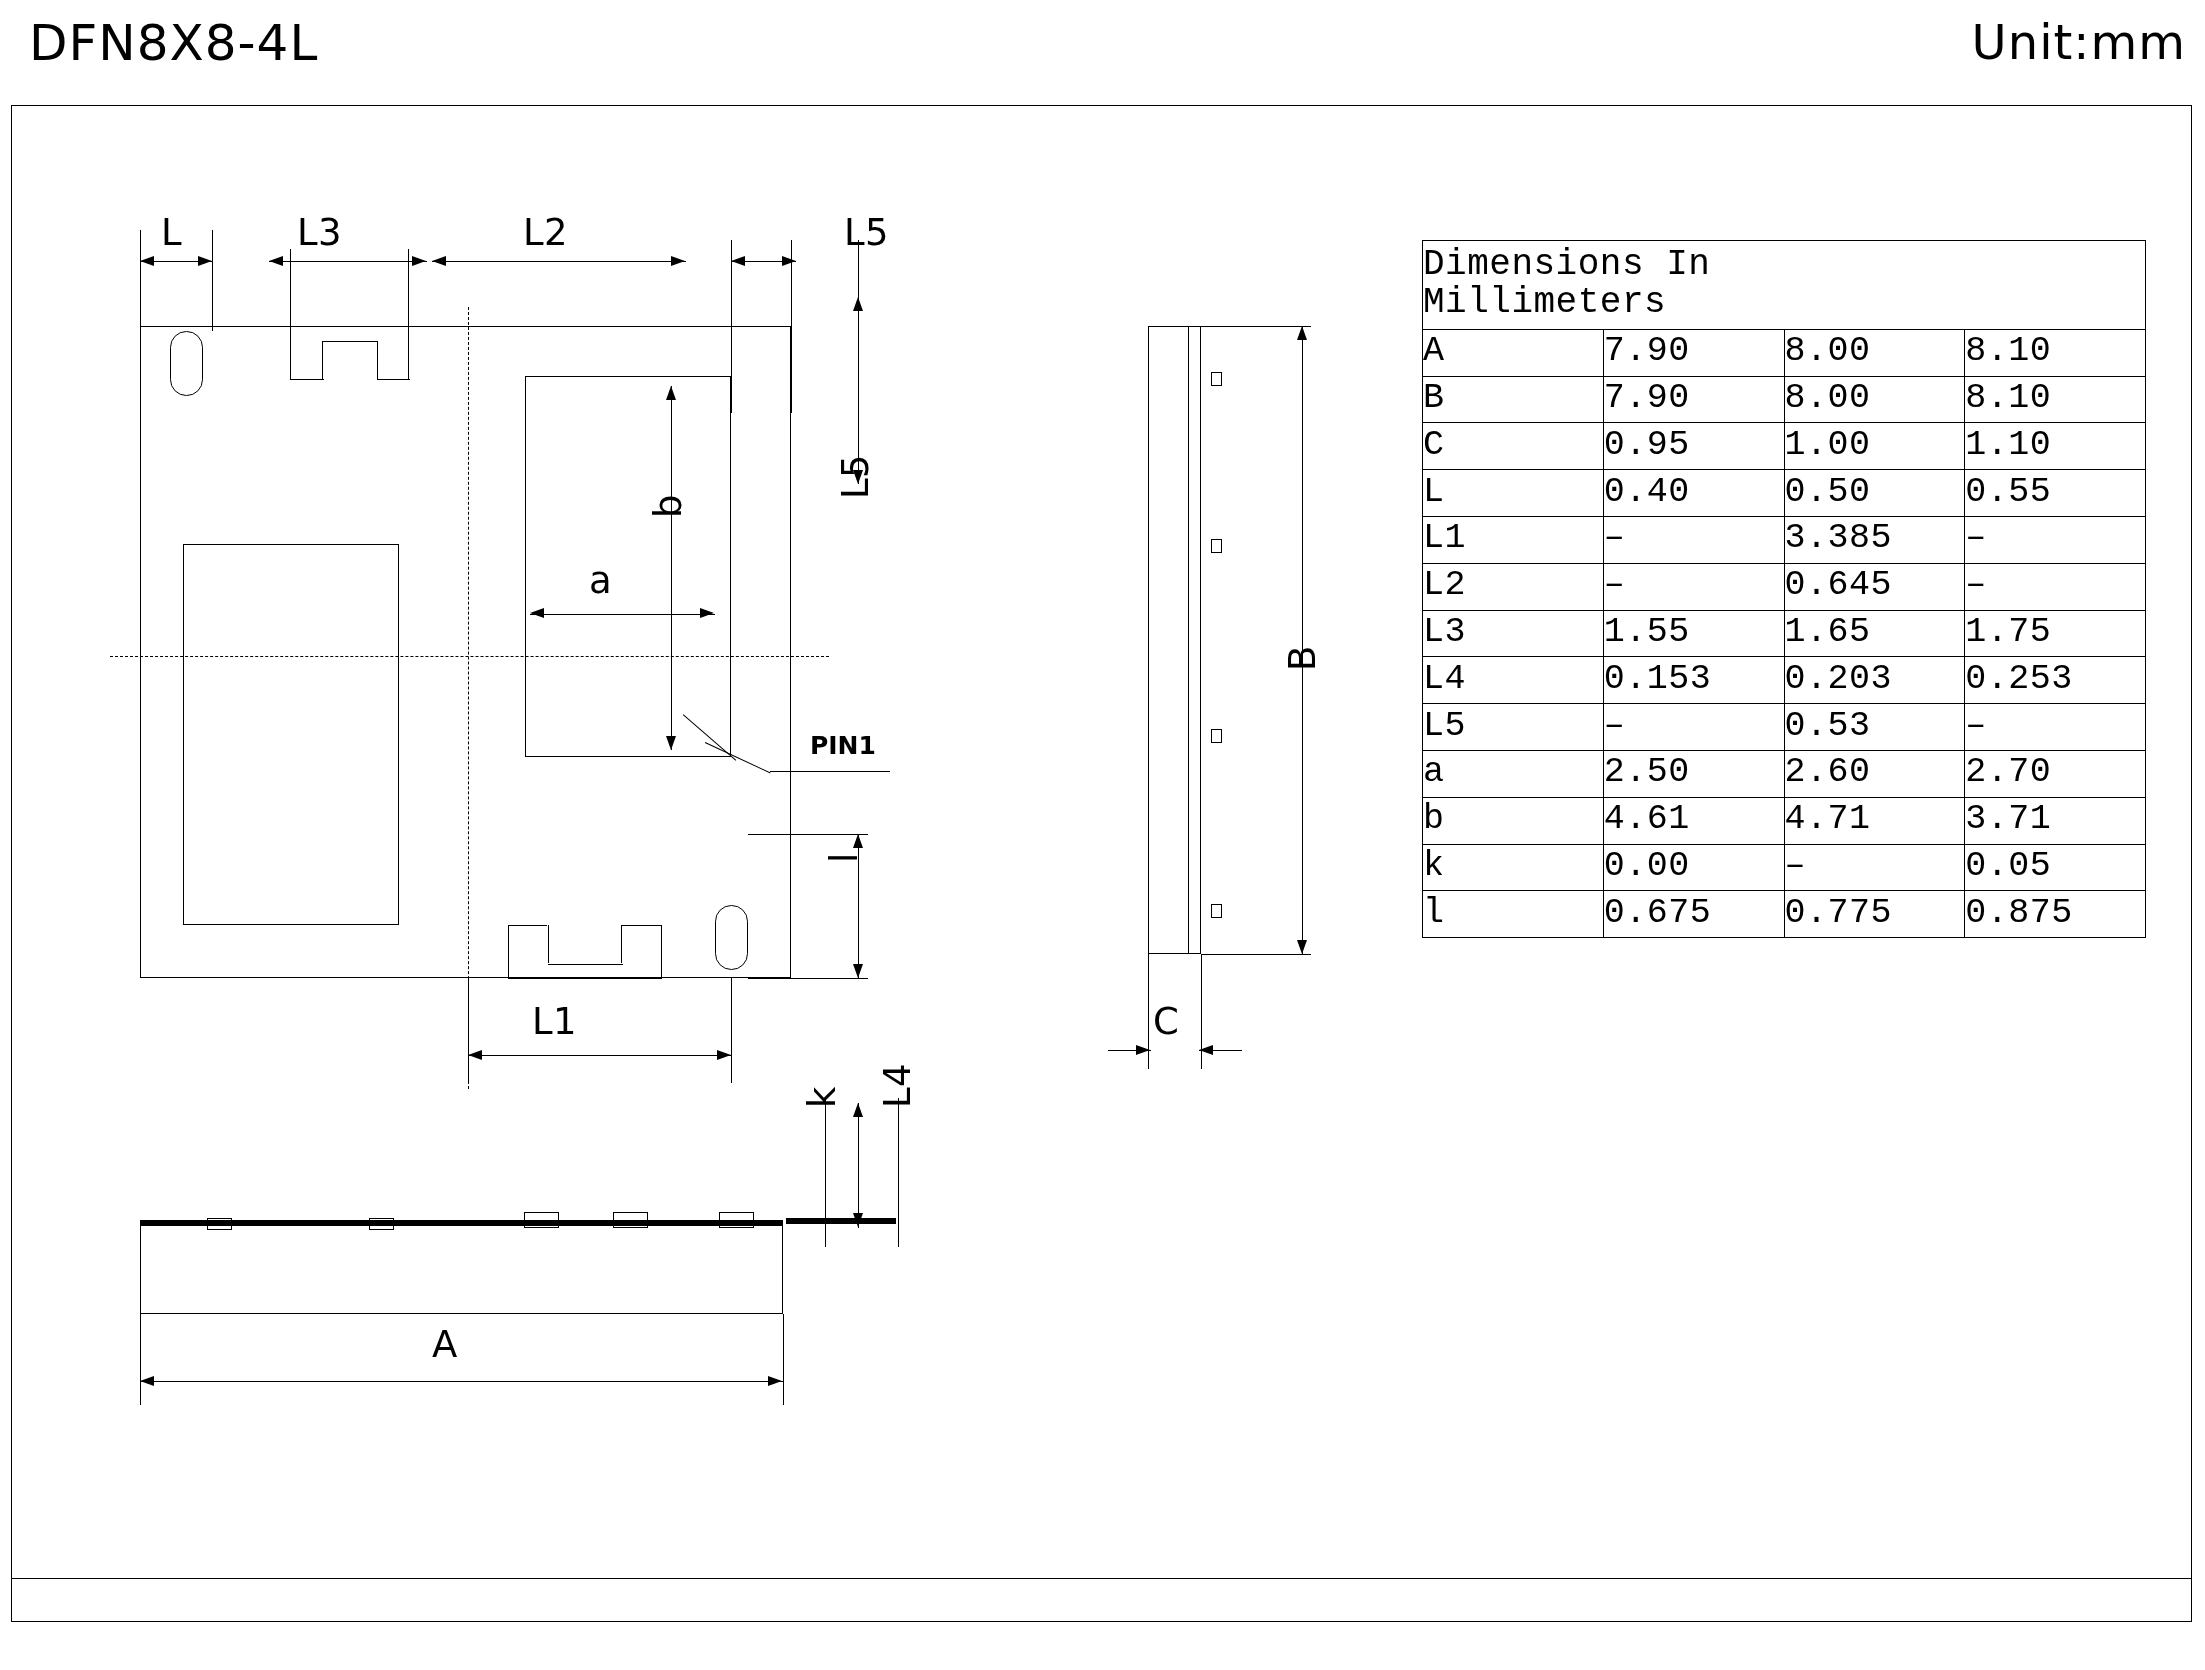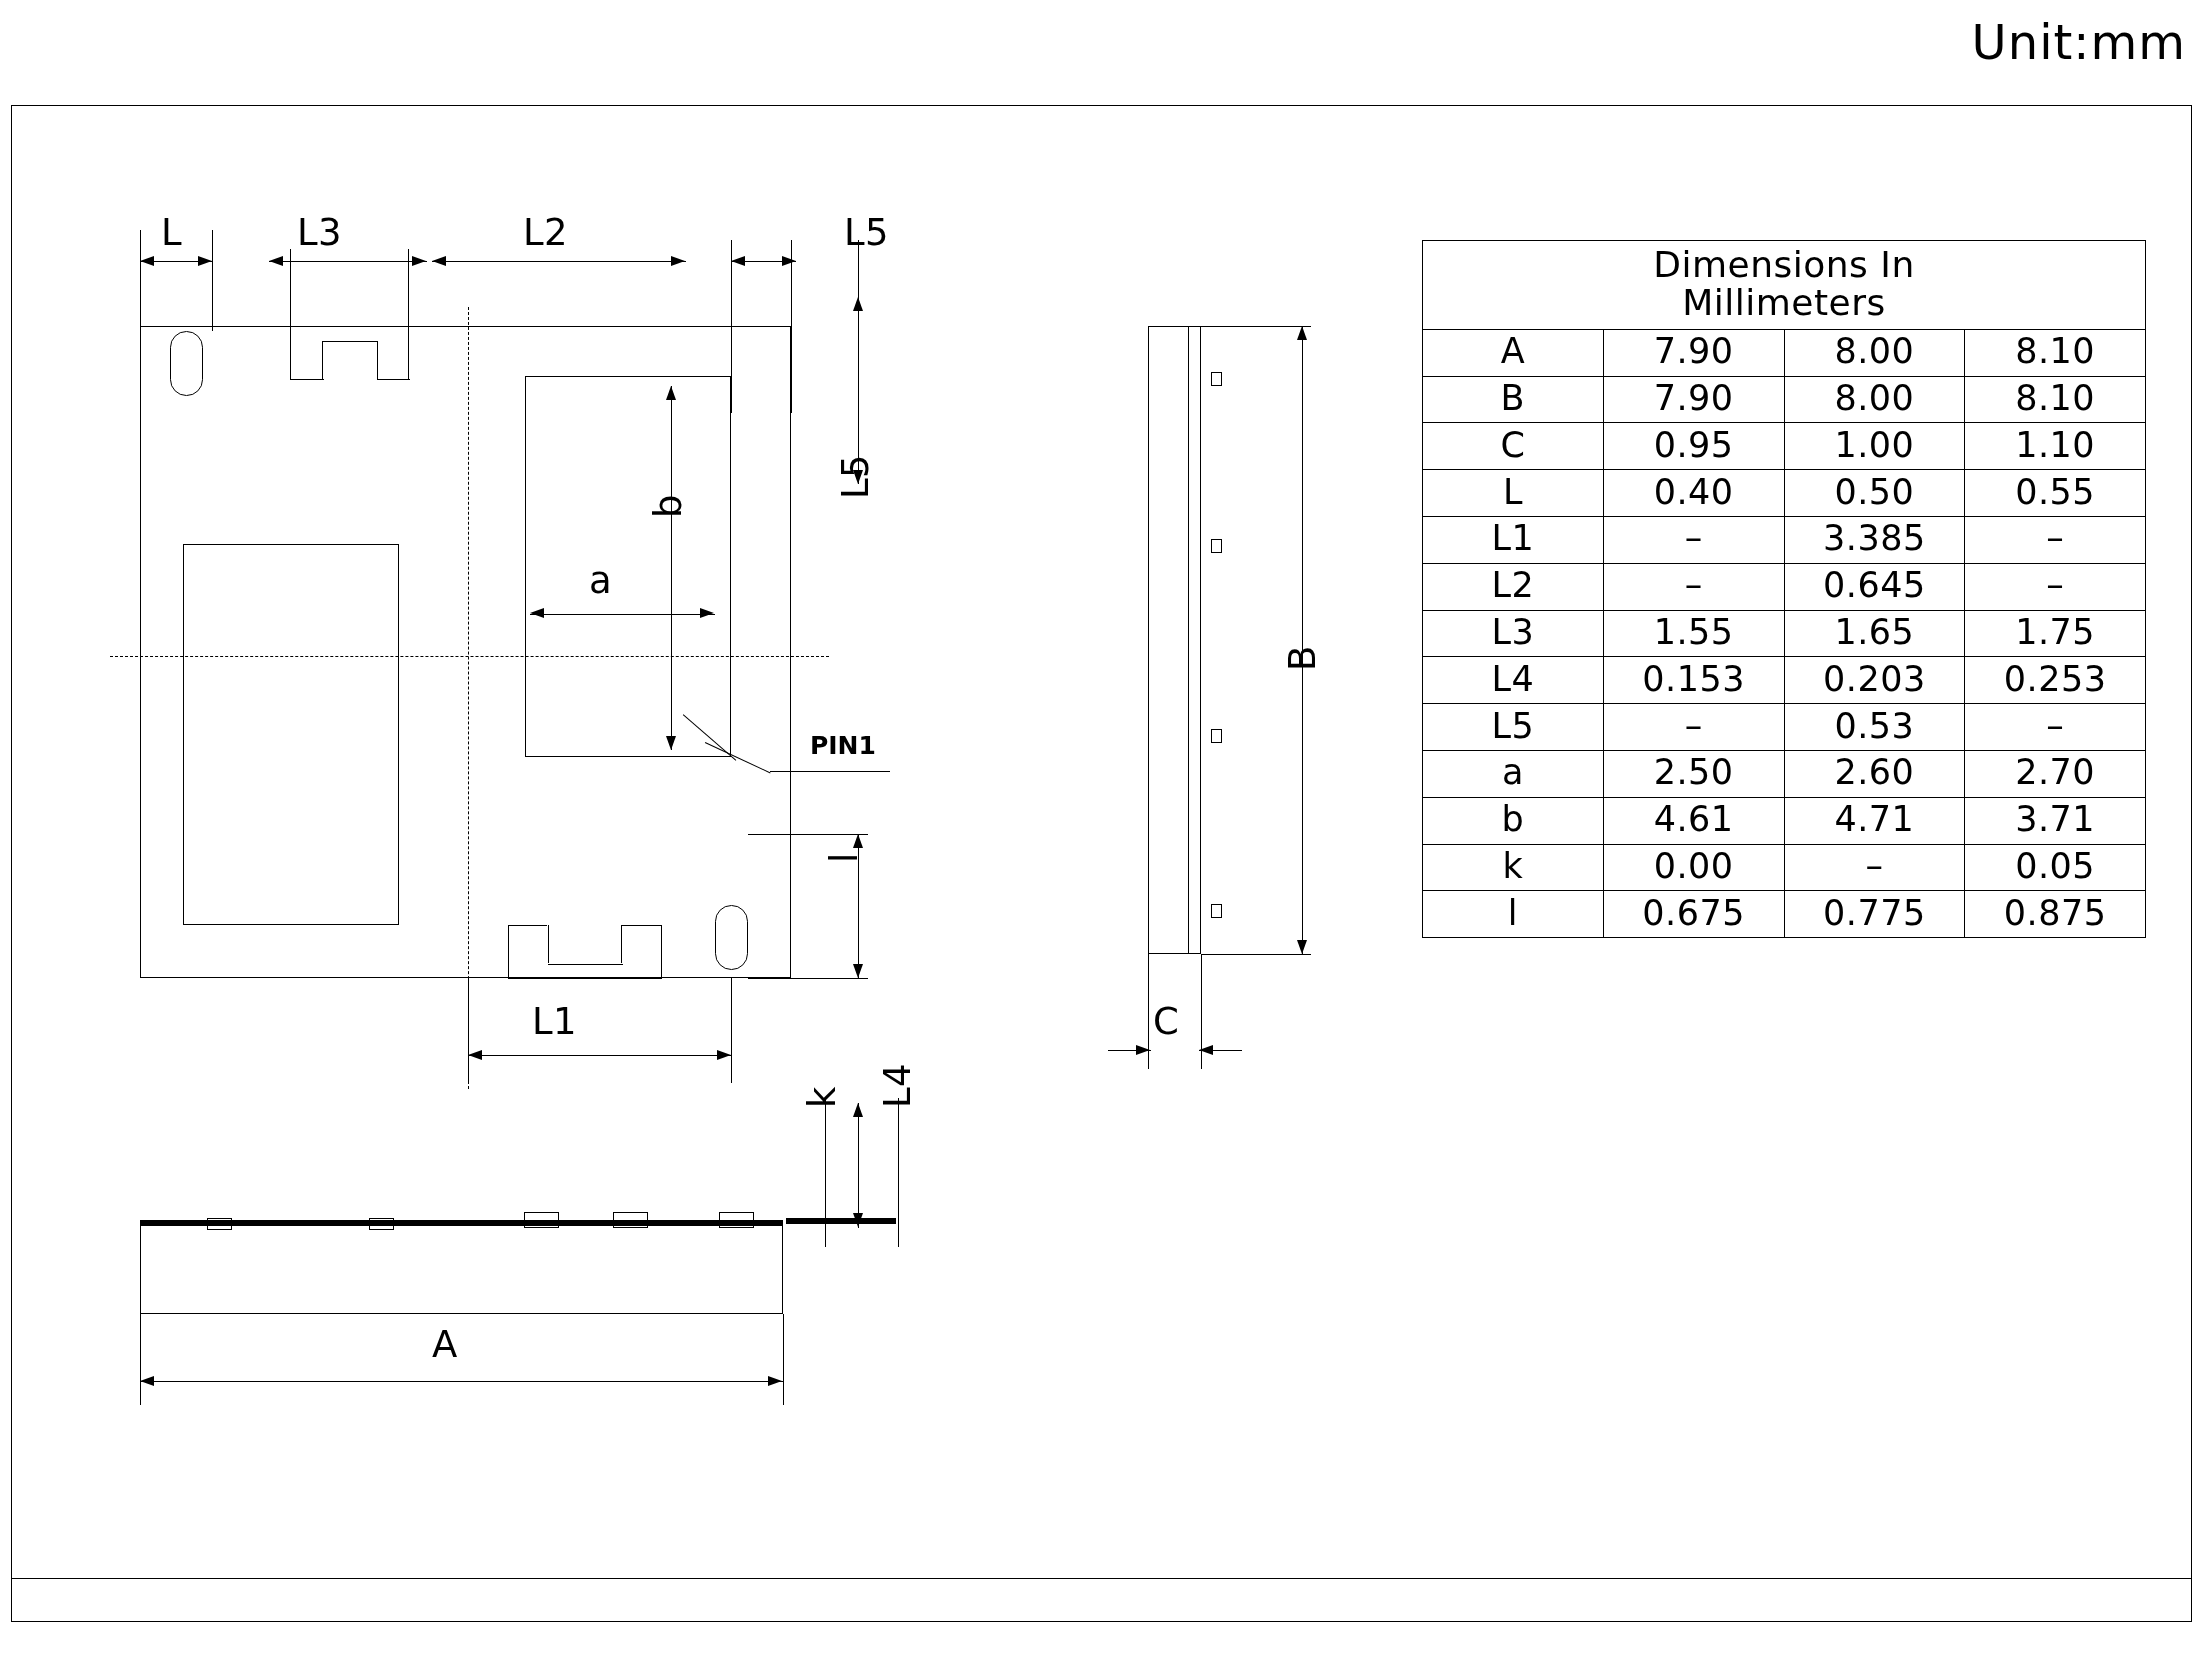--- a/index.html
+++ b/index.html
@@ -120,41 +120,43 @@
   .dim-table {
     position: absolute;
     left: 1422px;
     top: 240px;
     width: 724px;
     border-collapse: collapse;
     table-layout: fixed;
   }
   .dim-table td, .dim-table th {
     border: 1.4px solid #000;
-    text-align: center;
+    text-align: left;
     font-size: 35px;
     font-weight: normal;
     color: #000;
     padding: 1px 0 3.8px 0;
     height: 41px;
     letter-spacing: 0.5px;
+    font-family: Liberation Mono, monospace;
   }
   .dim-table .hdr-title {
     font-size: 36px;
     line-height: 1.06;
     padding: 4.8px 0 6.7px 0;
   }
   .col-sym { width: 28%; }
   .col-v { width: 24%; }
 </style>
 </head>
 <body>
 
 <div id="sheet">
 
+  <div class="title-left">DFN8X8-4L</div>
   <div class="title-right">Unit:mm</div>
 
   <div class="outer-frame"></div>
   <div class="bottom-rule"></div>
 
   <div>
 
     <div class="rect" style="left:140px; top:326px; width:651px; height:652px;"></div>
 
     <div class="rect" style="left:183px; top:544px; width:216px; height:381px;"></div>

